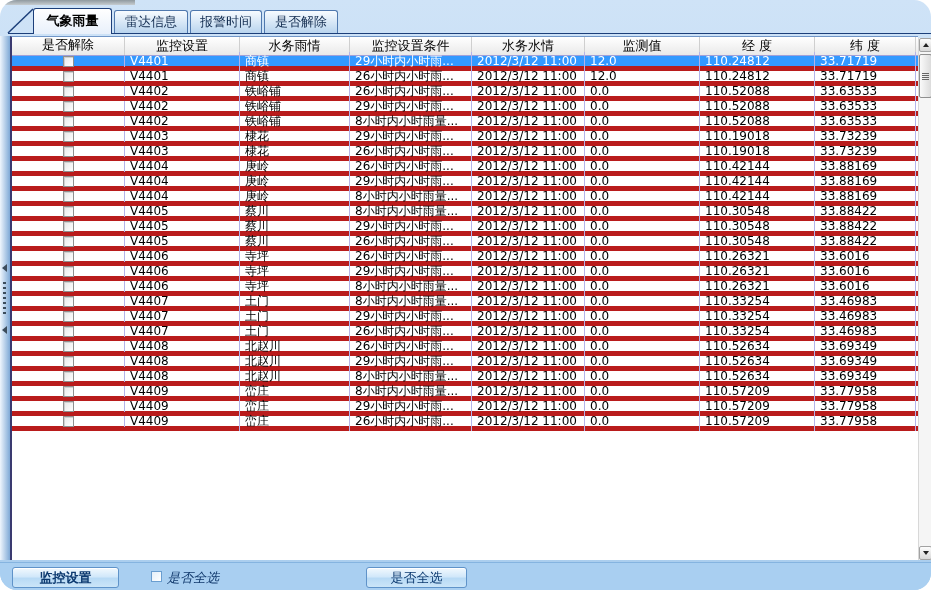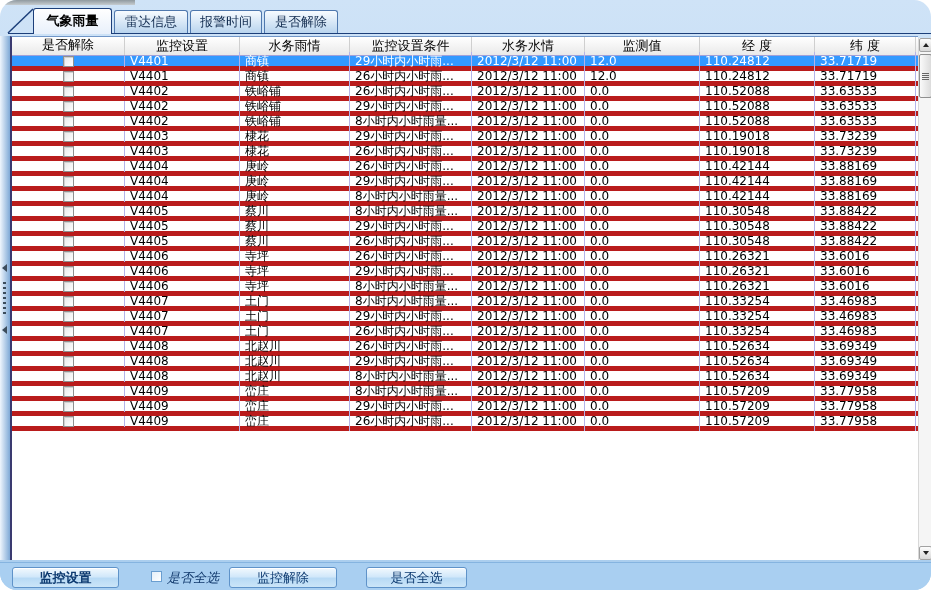--- a/index.html
+++ b/index.html
@@ -433,17 +433,16 @@
     </div>
     <div class="sb-btn sb-down">
       <div class="tri-down"></div>
     </div>
   </div>
 
   <div class="footer">
     <div class="btn" style="left:12px;width:107px;font-weight:bold;">监控设置</div>
     <div class="f-check" style="left:151px;"></div>
     <div class="f-label" style="left:167px;font-style:italic;">是否全选</div>
-    <div class="btn" style="left:229px;width:108px;">监控解除</div>
     <div class="btn" style="left:366px;width:101px;">是否全选</div>
   </div>
 
 </div>
 
 </body></html>

